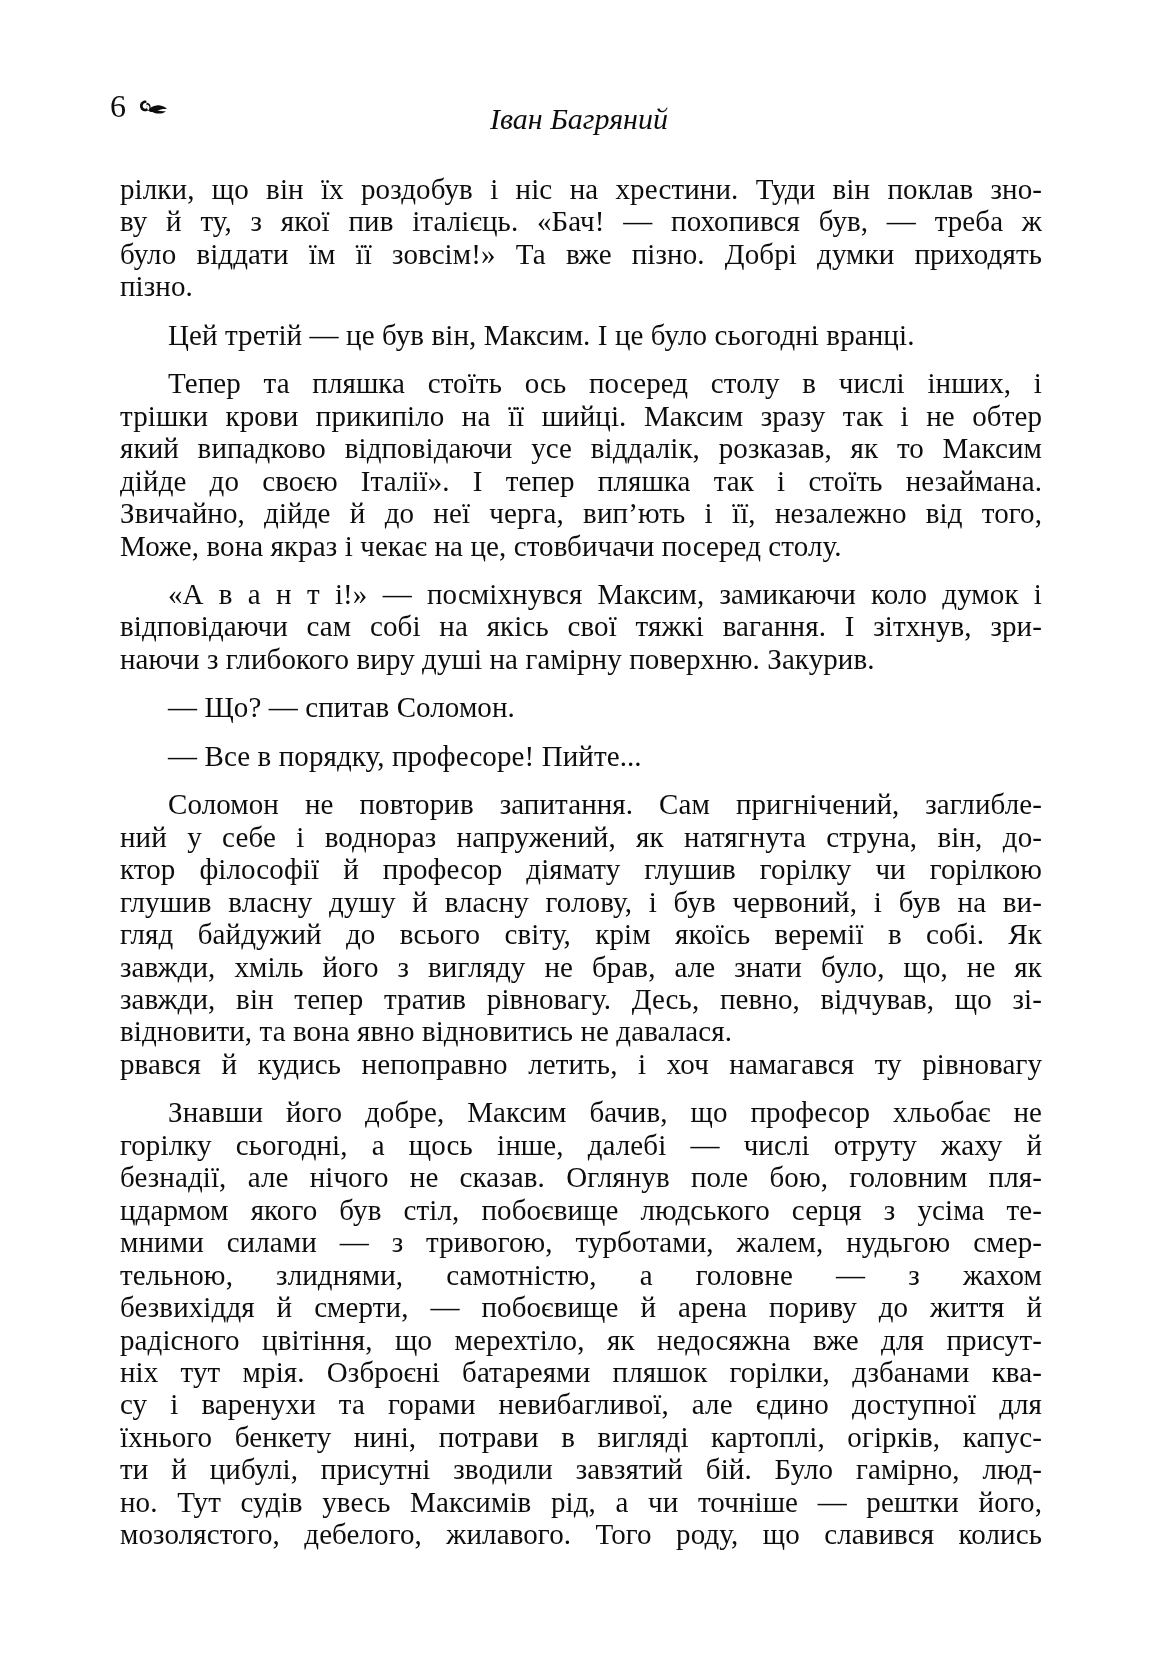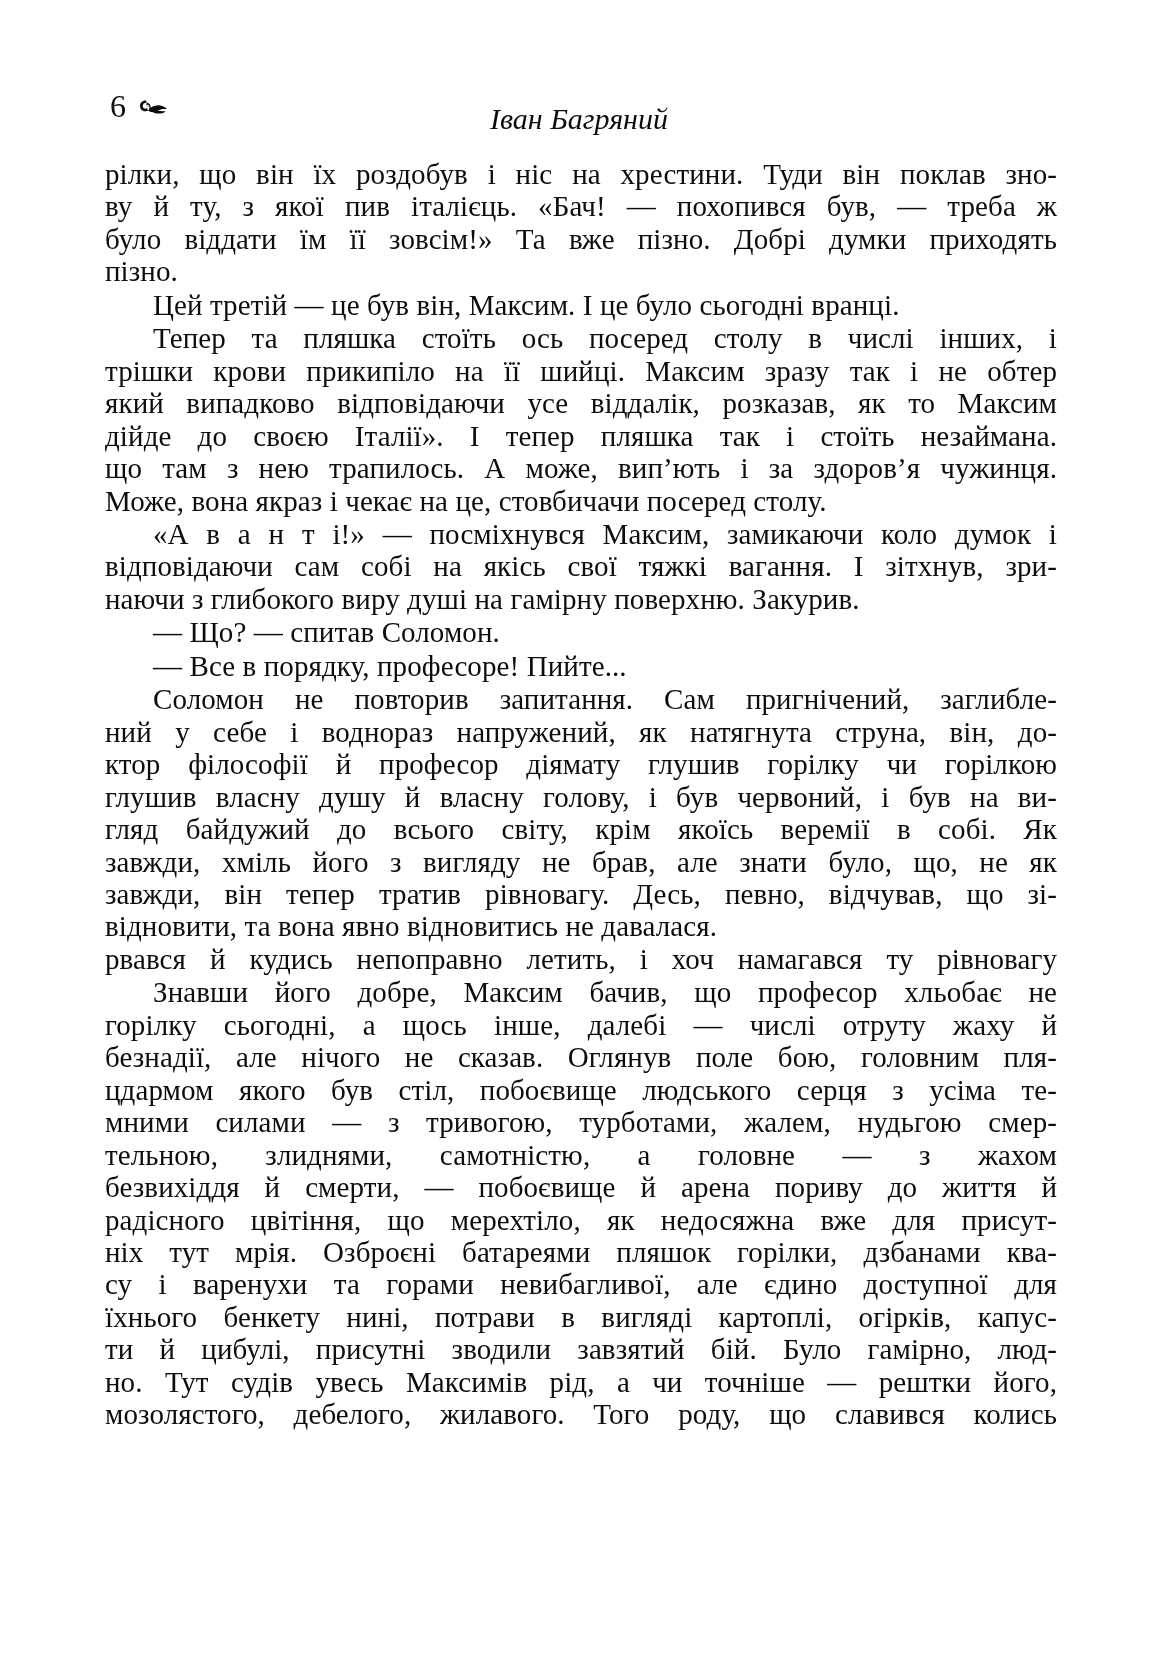--- a/index.html
+++ b/index.html
@@ -53,21 +53,21 @@
   }
   .body-text {
     position: absolute;
     top: 157px;
     left: 104px;
     width: 954px;
     font-size: 29px;
     line-height: 32.45px;
     letter-spacing: 0.1px;
   }
-  .para { margin: 1px; }
+  .para { margin: 16px; }
   .line {
     text-align: justify;
     text-align-last: justify;
   }
   .line.last {
     text-align-last: left;
   }
   .para.indent .line:first-child {
     text-indent: 48px;
   }
@@ -98,21 +98,21 @@
         <div class="line last">пізно.</div>
       </div>
       <div class="para indent">
         <div class="line last">Цей третій — це був він, Максим. І це було сьогодні вранці.</div>
       </div>
       <div class="para indent">
         <div class="line">Тепер та пляшка стоїть ось посеред столу в числі інших, і</div>
         <div class="line">трішки крови прикипіло на її шийці. Максим зразу так і не обтер</div>
         <div class="line">який випадково відповідаючи усе віддалік, розказав, як то Максим</div>
         <div class="line">дійде до своєю Італії». І тепер пляшка так і стоїть незаймана.</div>
-        <div class="line">що там з нею трапилось. А може, вип’ють і за здоров’я чужинця.</div>
+        <div class="line">Звичайно, дійде й до неї черга, вип’ють і її, незалежно від того,</div>
         <div class="line last">Може, вона якраз і чекає на це, стовбичачи посеред столу.</div>
       </div>
       <div class="para indent">
         <div class="line">«А в а н т і!» — посміхнувся Максим, замикаючи коло думок і</div>
         <div class="line">відповідаючи сам собі на якісь свої тяжкі вагання. І зітхнув, зри-</div>
         <div class="line last">наючи з глибокого виру душі на гамірну поверхню. Закурив.</div>
       </div>
       <div class="para indent">
         <div class="line last">— Що? — спитав Соломон.</div>
       </div>

